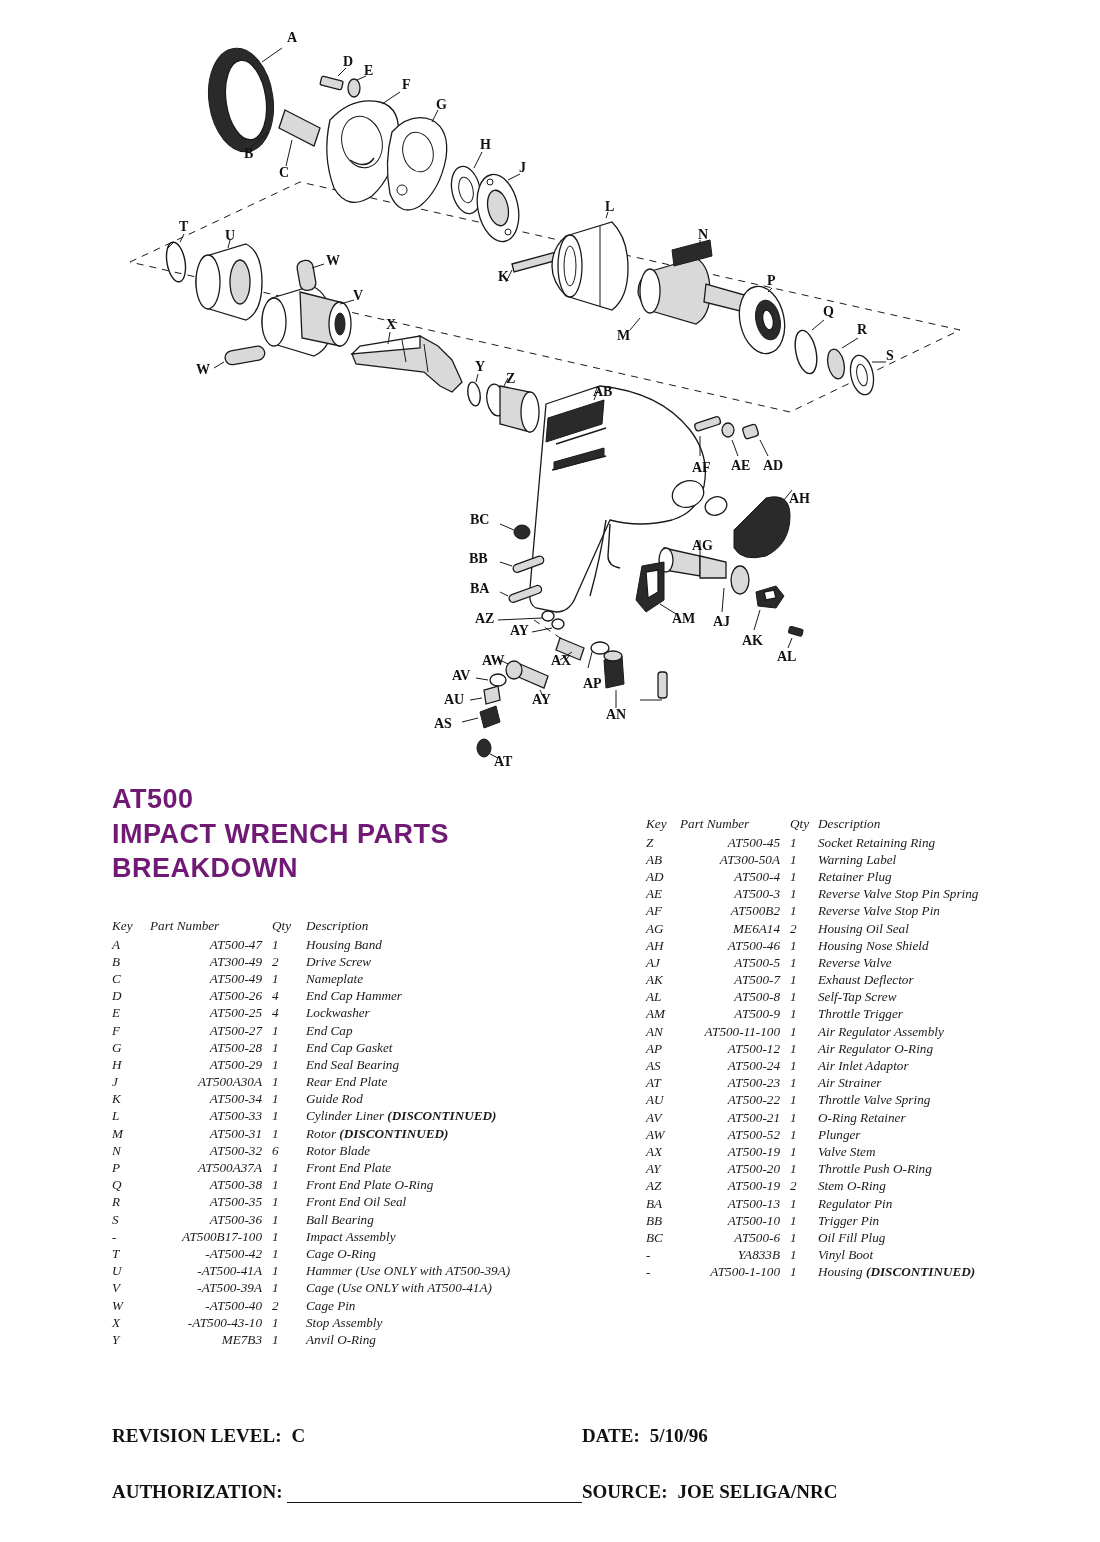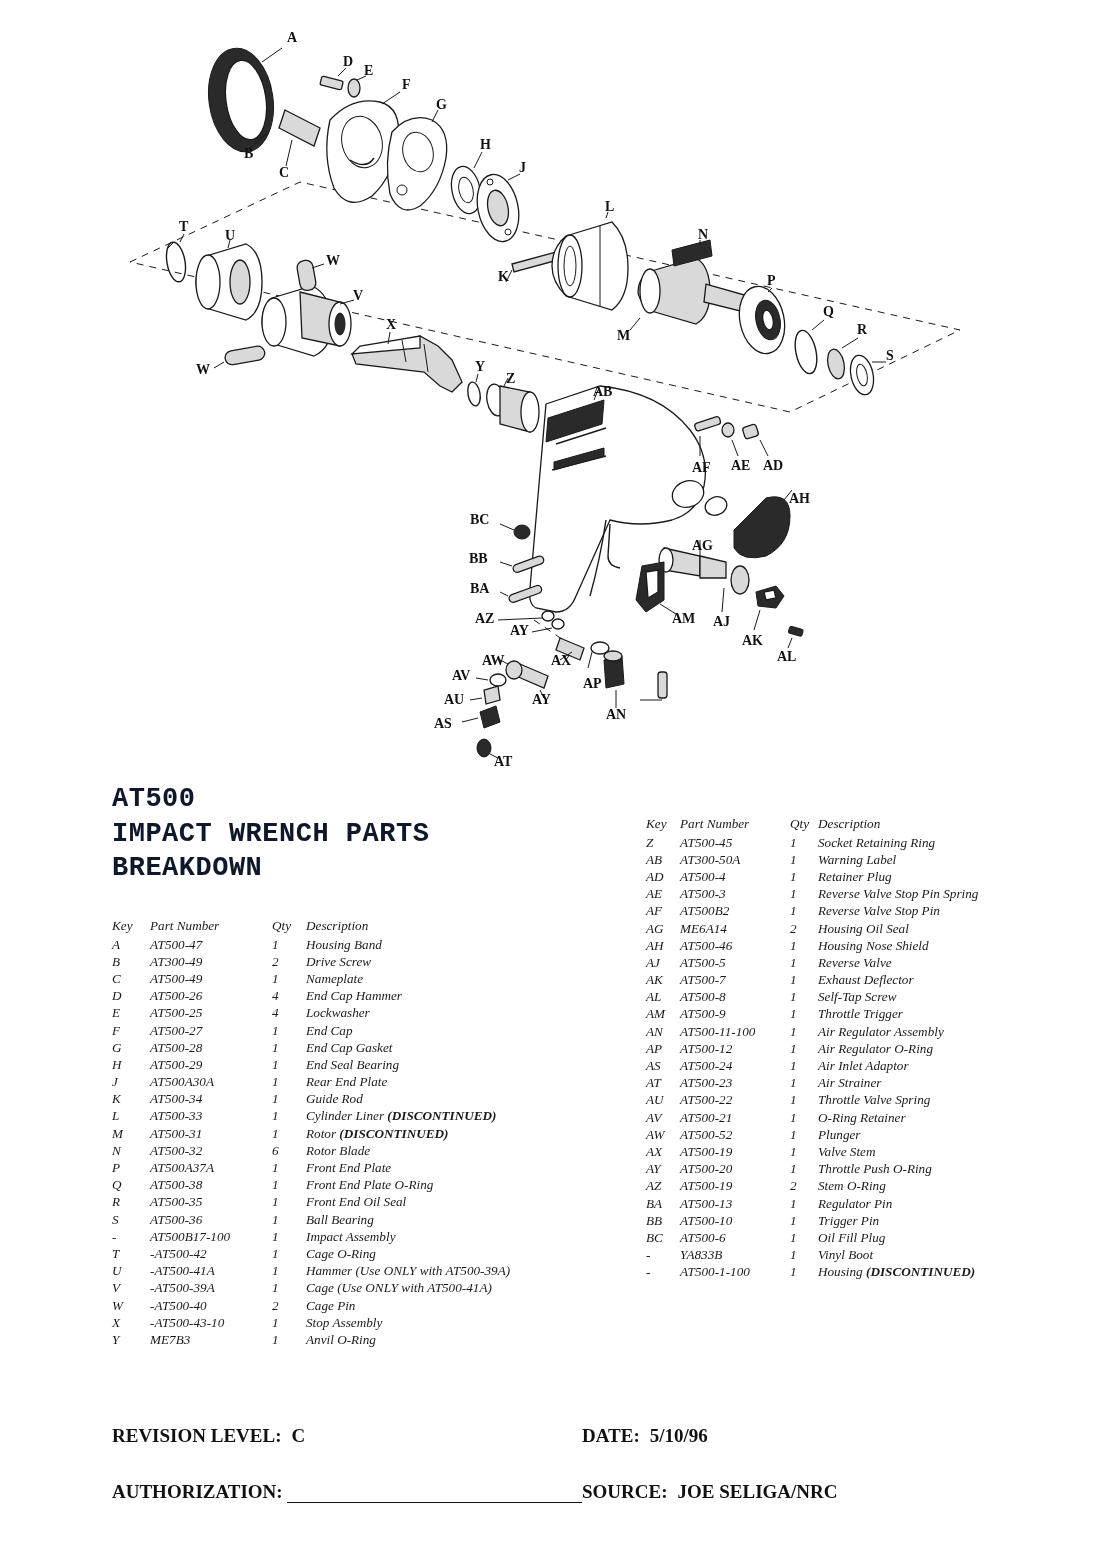--- a/index.html
+++ b/index.html
@@ -35,26 +35,26 @@
   }
 
   
   #title-block {
     position: absolute;
     left: 112px;
     top: 782px;
     width: 520px;
   }
   #title-block .tline {
-    font-family: Liberation Mono, monospace;
+    font-family: Liberation Sans, sans-serif;
     font-weight: 700;
     font-size: 27px;
     letter-spacing: 0.5px;
     line-height: 1.28;
-    color: #0f172a;
+    color: #701a75;
   }
 
   
   .parts-table {
     position: absolute;
     font-family: "Liberation Serif", serif;
     font-size: 13.2px;
     color: #1a1a1a;
   }
   #table-left {
@@ -77,21 +77,21 @@
     text-align: left;
     padding: 0 0 2px 0;
     white-space: nowrap;
   }
   .parts-table td {
     padding: 0.6px 0;
     vertical-align: top;
     white-space: nowrap;
   }
   .c-key   { width: 38px; }
-  .c-pn    { width: 112px; }
+  .c-pn    { width: 112px; text-align: right; }
   .c-qty   { width: 34px; text-align: left; padding-left: 10px !important; }
   .c-desc  { }
   #table-right .c-key  { width: 34px; }
   #table-right .c-pn   { width: 100px; }
   #table-right .c-qty  { width: 28px; }
   .disc {
     font-weight: 700;
   }
 
   

